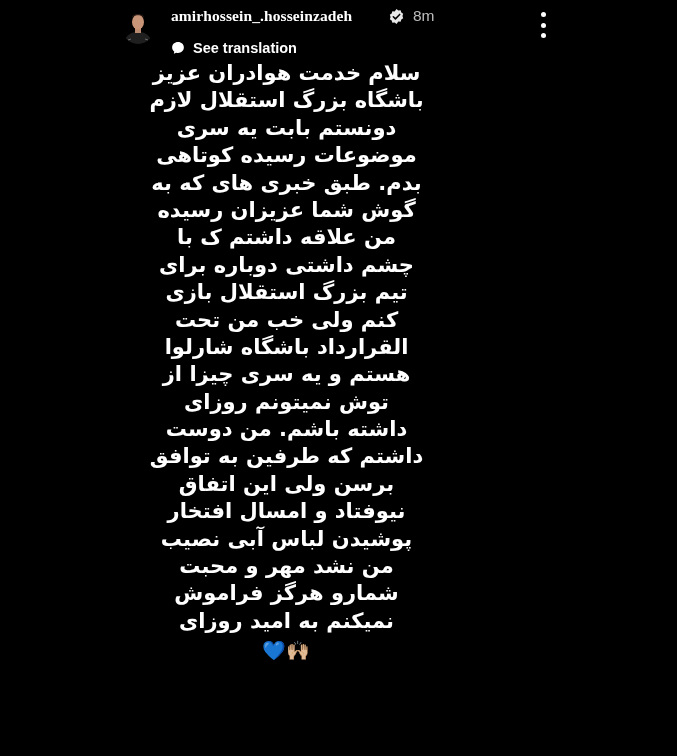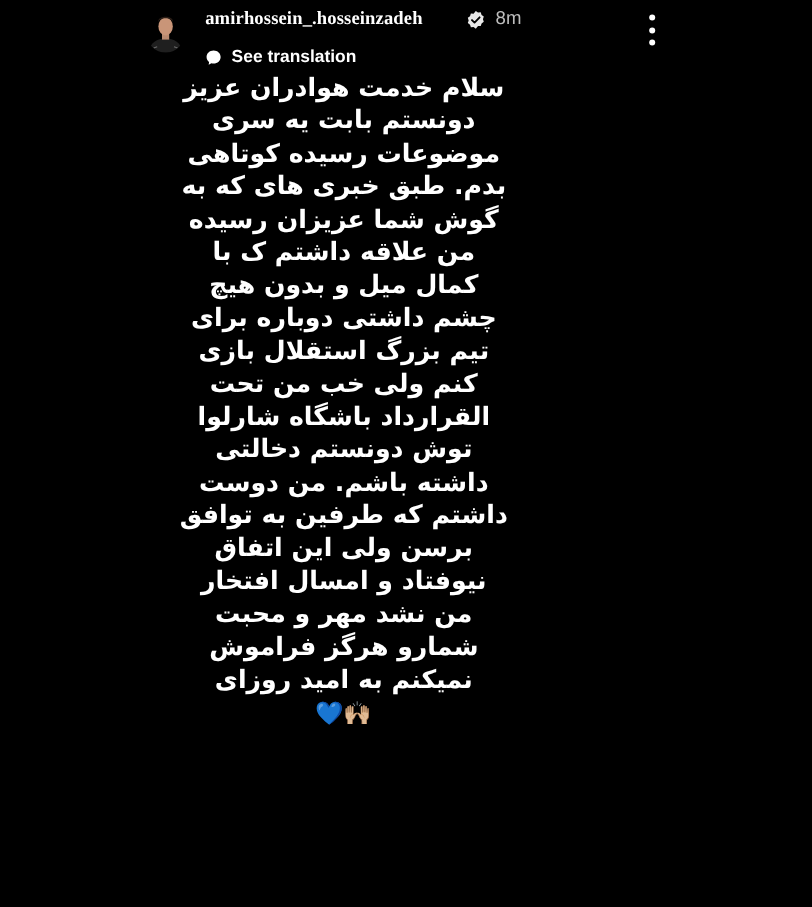--- a/index.html
+++ b/index.html
@@ -46,32 +46,34 @@
   </div>
   <div class="more">
     <span></span>
     <span></span>
     <span></span>
   </div>
 </div>
 
 <div class="story">
   <span class="line">سلام خدمت هوادران عزیز</span>
+  <span class="line">باشگاه بزرگ استقلال لازم</span>
   <span class="line">دونستم بابت یه سری</span>
   <span class="line">موضوعات رسیده کوتاهی</span>
   <span class="line">بدم. طبق خبری های که به</span>
   <span class="line">گوش شما عزیزان رسیده</span>
   <span class="line">من علاقه داشتم ک با</span>
-  <span class="line">کمال میل و بدون هیچ</span>
   <span class="line">چشم داشتی دوباره برای</span>
   <span class="line">تیم بزرگ استقلال بازی</span>
   <span class="line">کنم ولی خب  من تحت</span>
   <span class="line">القرارداد باشگاه شارلوا</span>
-  <span class="line">توش دونستم دخالتی</span>
+  <span class="line">هستم و یه سری چیزا از</span>
+  <span class="line">توش نمیتونم روزای</span>
   <span class="line">داشته باشم. من دوست</span>
   <span class="line">داشتم که طرفین به توافق</span>
   <span class="line">برسن ولی این اتفاق</span>
   <span class="line">نیوفتاد و امسال افتخار</span>
+  <span class="line">پوشیدن لباس آبی نصیب</span>
   <span class="line">من نشد مهر و محبت</span>
   <span class="line">شمارو هرگز فراموش</span>
   <span class="line">نمیکنم  به امید روزای</span>
   <span class="emoji-row">🙌🏼💙</span>
 </div>
 
 </body></html>

